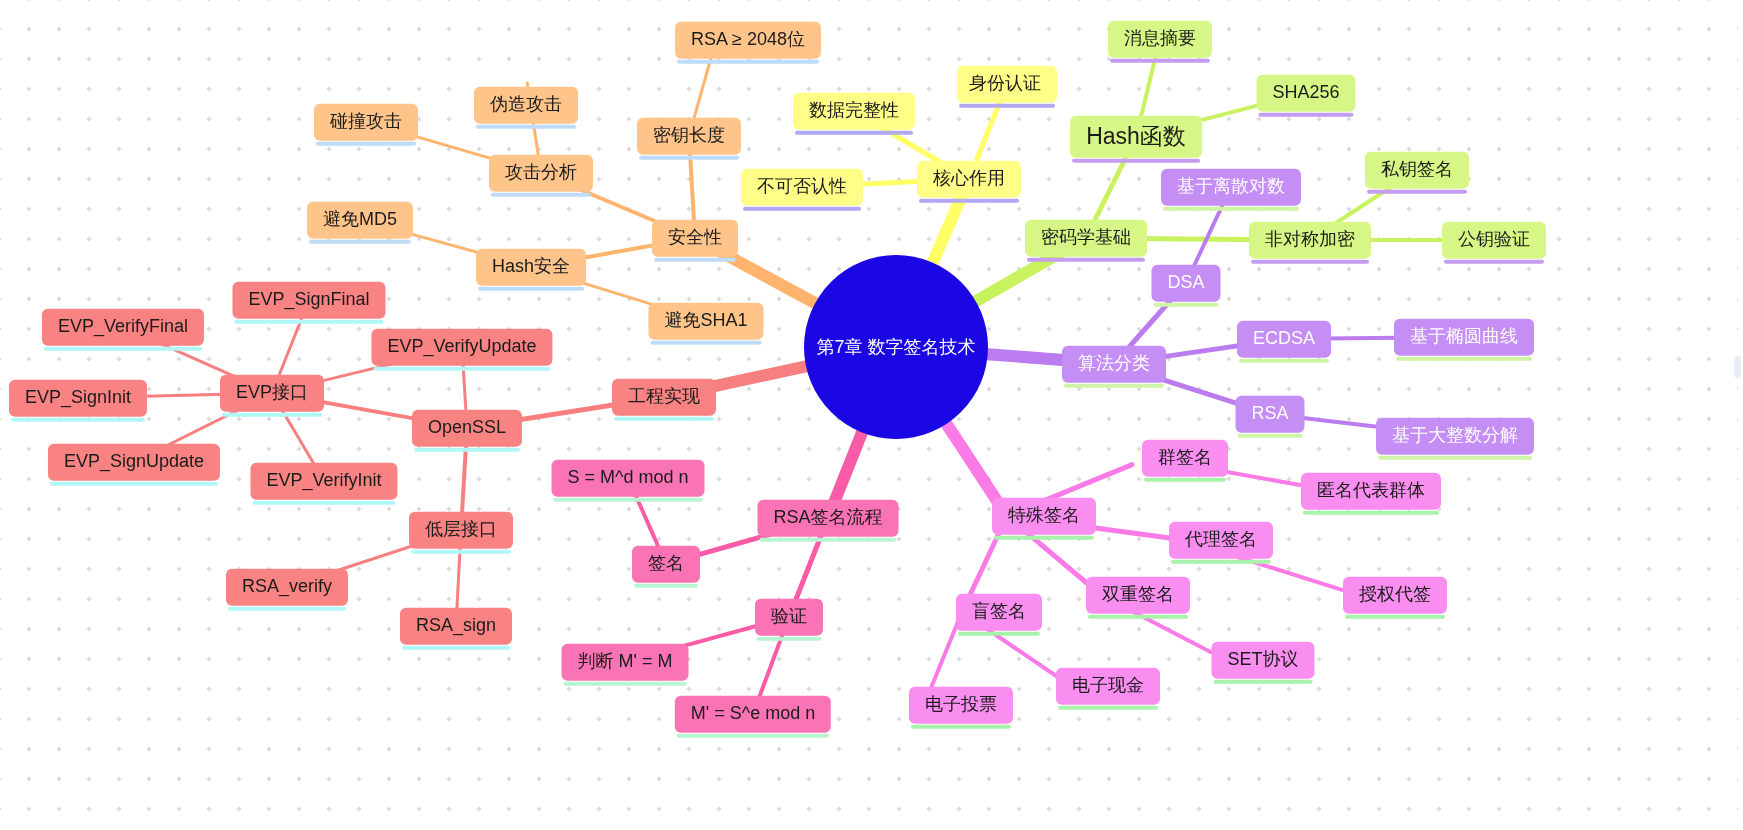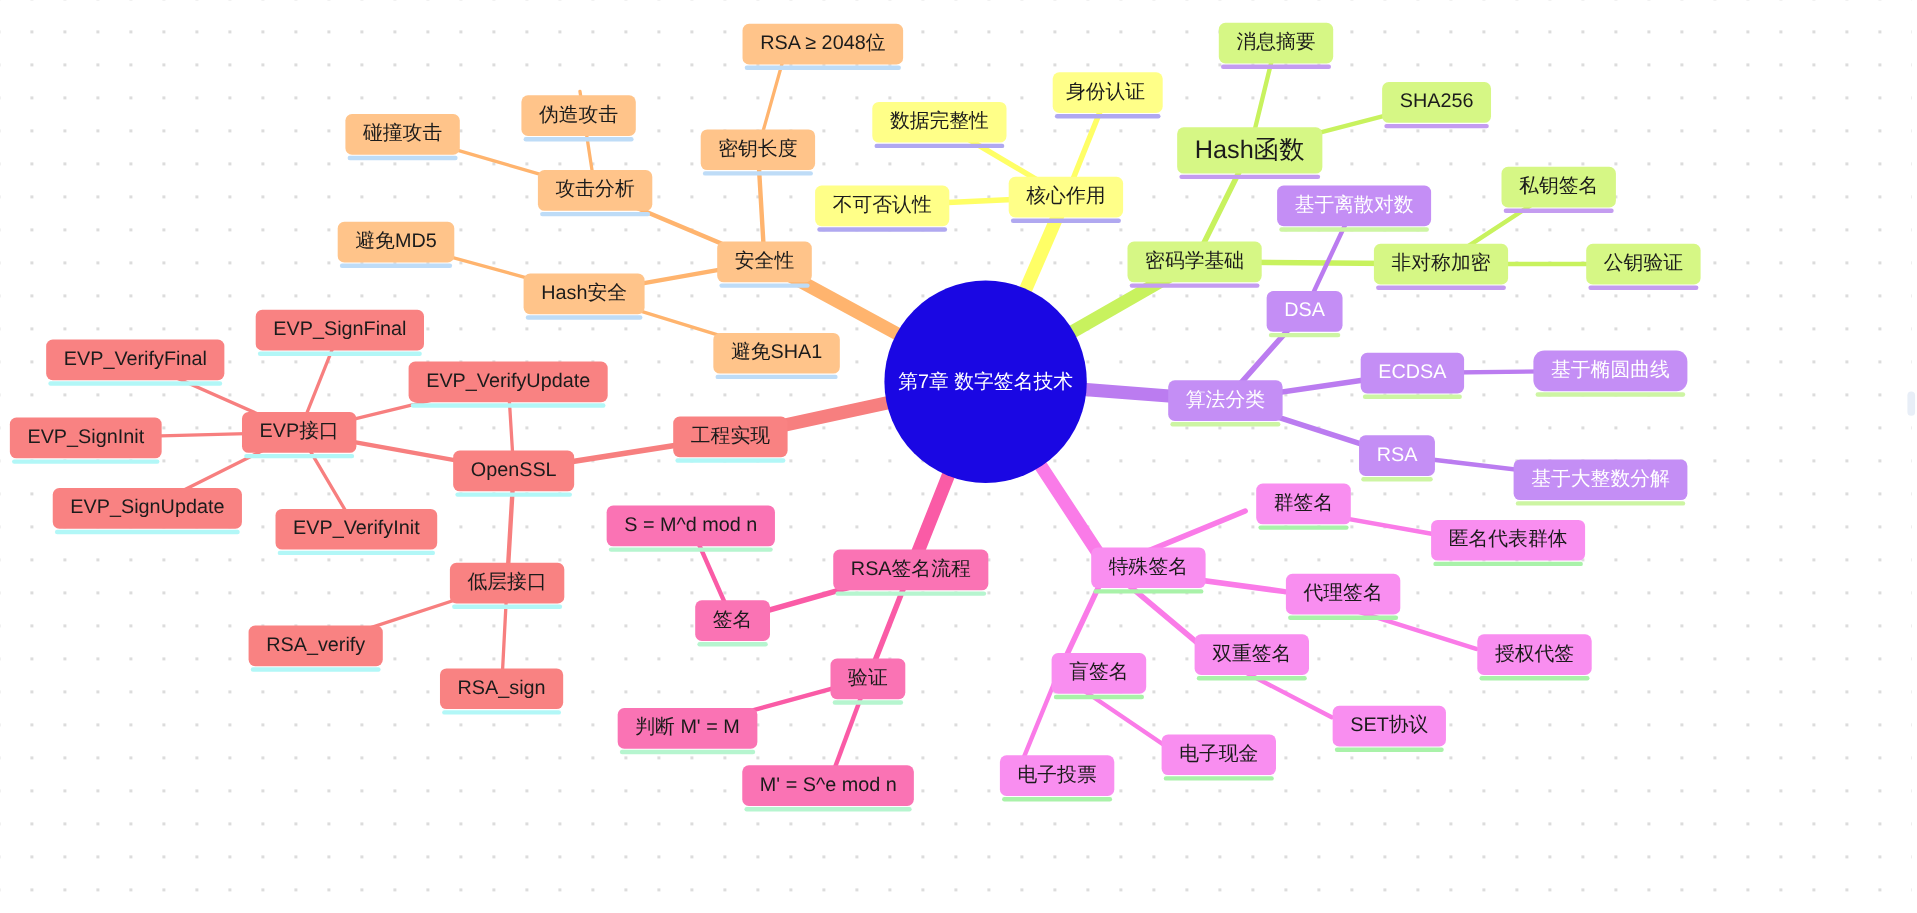--- a/index.html
+++ b/index.html
@@ -185,21 +185,21 @@
       <div class="node t-green" style="left: 1136px; top: 137px; font-size: 23px;">Hash函数</div>
       <div class="node t-green" style="left: 1160px; top: 39px; font-size: 18px;">消息摘要</div>
       <div class="node t-green" style="left: 1306px; top: 93px; font-size: 18px;">SHA256</div>
       <div class="node t-green" style="left: 1310px; top: 240px; font-size: 18px;">非对称加密</div>
       <div class="node t-green" style="left: 1417px; top: 170px; font-size: 18px;">私钥签名</div>
       <div class="node t-green" style="left: 1494px; top: 240px; font-size: 18px;">公钥验证</div>
       <div class="node t-purple" style="left: 1114px; top: 364px; font-size: 18px;">算法分类</div>
       <div class="node t-purple" style="left: 1186px; top: 283px; font-size: 18px;">DSA</div>
       <div class="node t-purple" style="left: 1231px; top: 187px; font-size: 18px;">基于离散对数</div>
       <div class="node t-purple" style="left: 1284px; top: 339px; font-size: 18px;">ECDSA</div>
-      <div class="node t-purple" style="left: 1464px; top: 337px; font-size: 18px; border-radius: 10px;">基于椭圆曲线</div>
+      <div class="node t-purple" style="left: 1464px; top: 337px; font-size: 18px;">基于椭圆曲线</div>
       <div class="node t-purple" style="left: 1270px; top: 414px; font-size: 18px;">RSA</div>
       <div class="node t-purple" style="left: 1455px; top: 436px; font-size: 18px;">基于大整数分解</div>
       <div class="node t-red" style="left: 664px; top: 397px; font-size: 18px;">工程实现</div>
       <div class="node t-red" style="left: 467px; top: 428px; font-size: 18px;">OpenSSL</div>
       <div class="node t-red" style="left: 272px; top: 393px; font-size: 18px;">EVP接口</div>
       <div class="node t-red" style="left: 309px; top: 300px; font-size: 18px;">EVP_SignFinal</div>
       <div class="node t-red" style="left: 123px; top: 327px; font-size: 18px;">EVP_VerifyFinal</div>
       <div class="node t-red" style="left: 78px; top: 398px; font-size: 18px;">EVP_SignInit</div>
       <div class="node t-red" style="left: 134px; top: 462px; font-size: 18px;">EVP_SignUpdate</div>
       <div class="node t-red" style="left: 324px; top: 481px; font-size: 18px;">EVP_VerifyInit</div>

